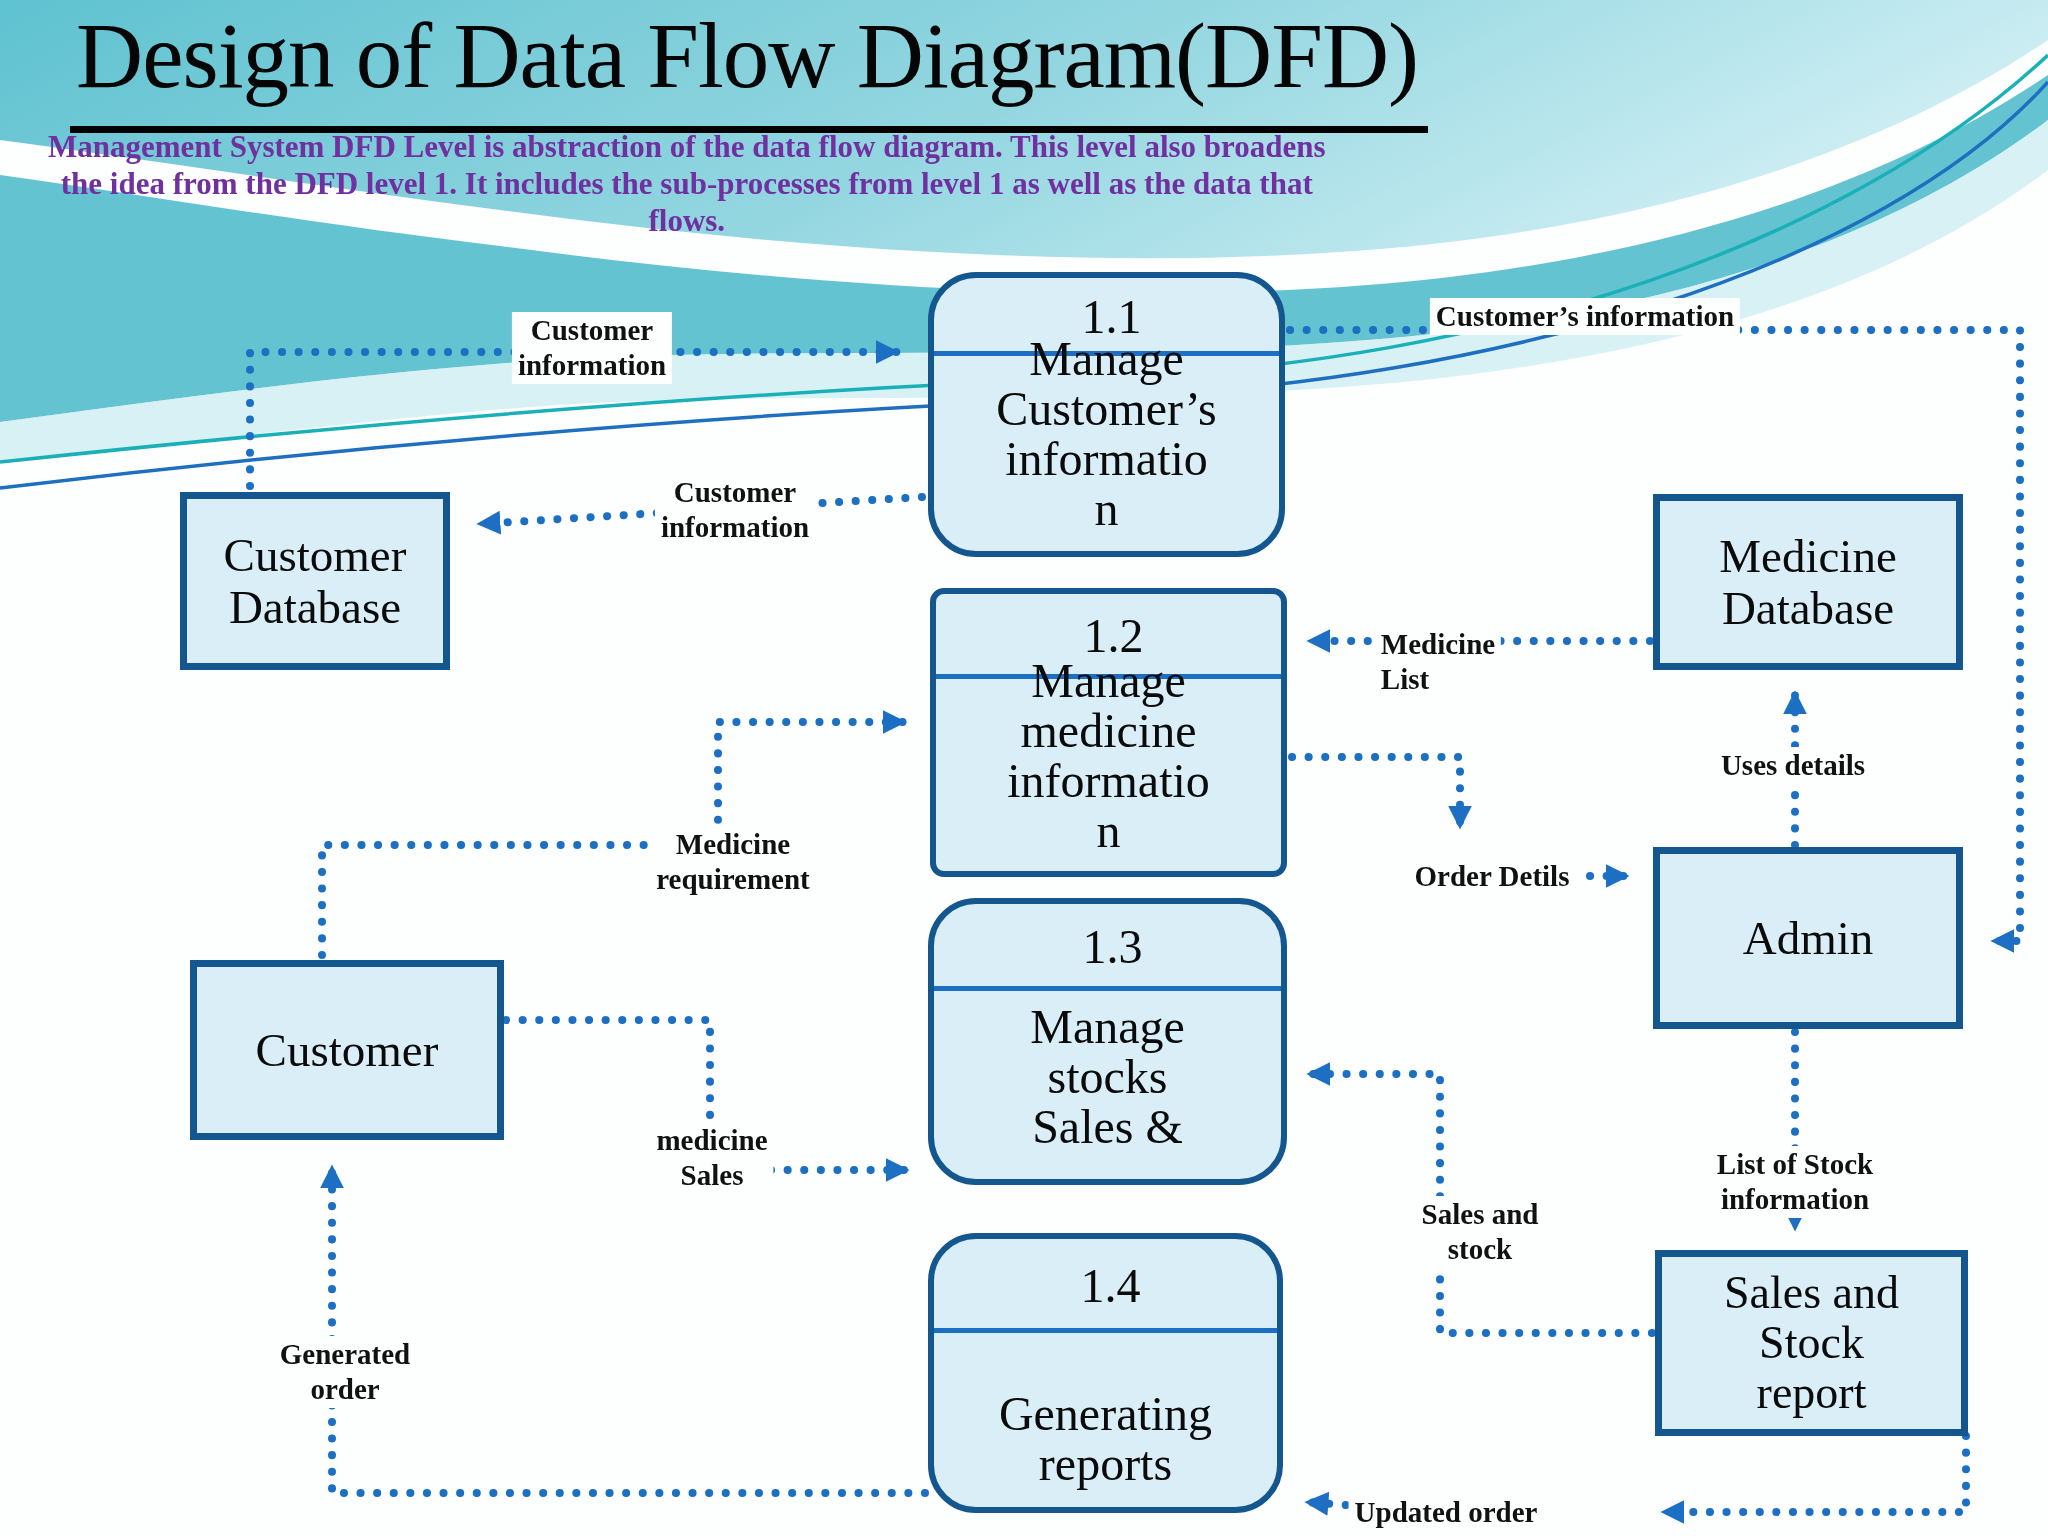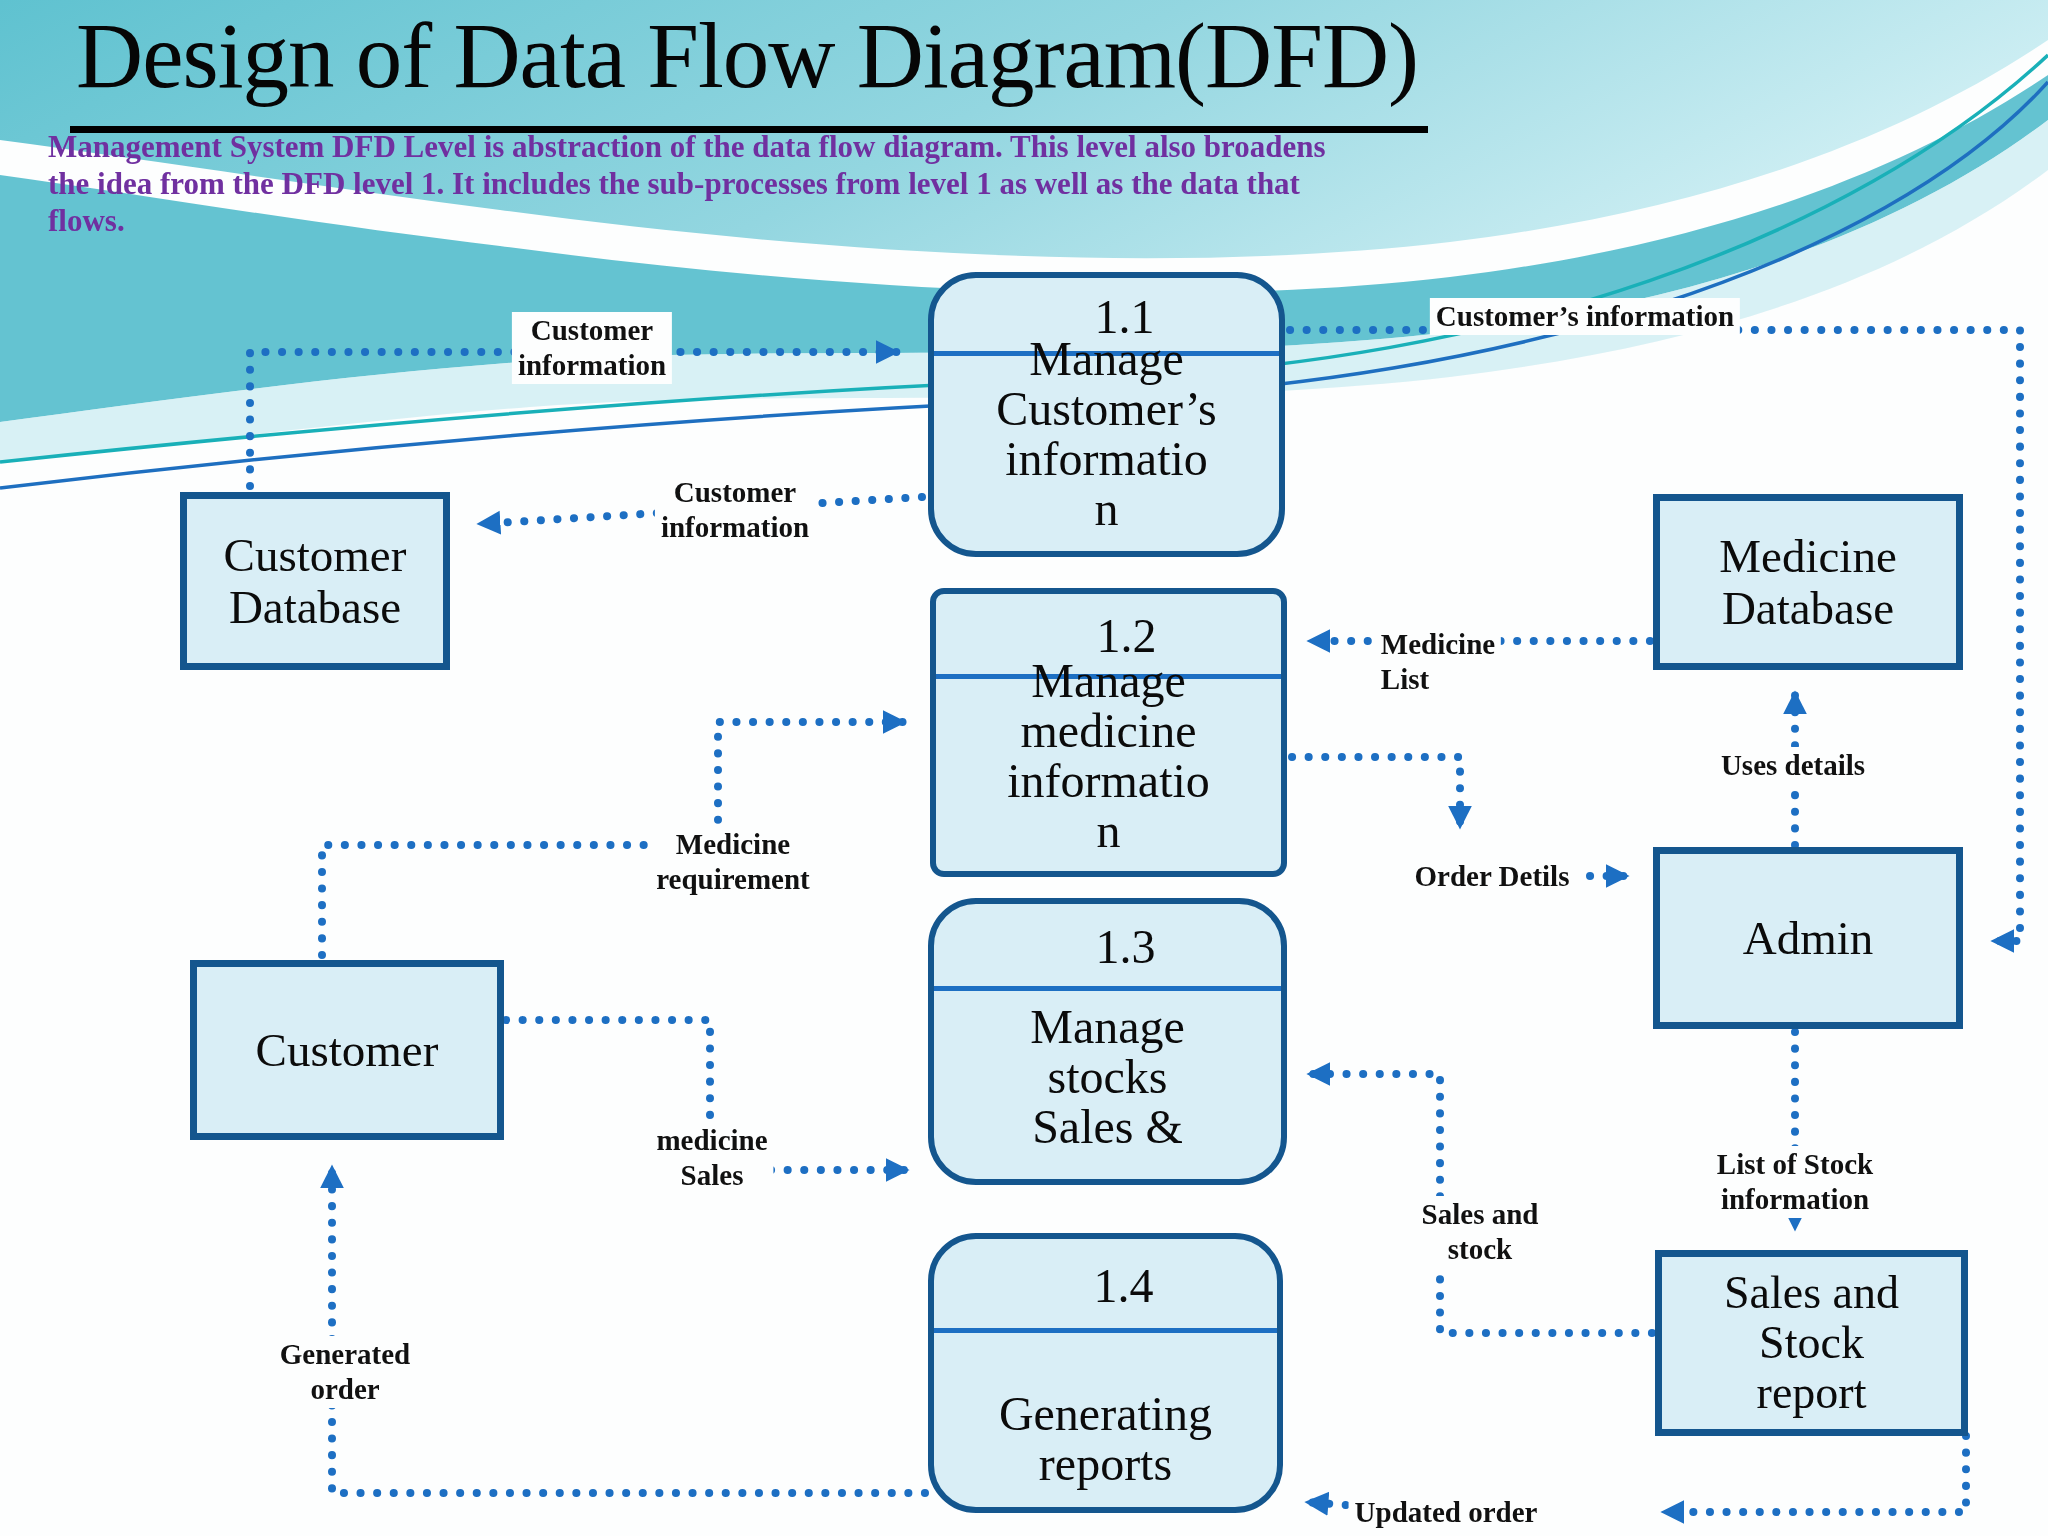--- a/index.html
+++ b/index.html
@@ -3,27 +3,27 @@
 <meta charset="utf-8">
 <style>
   html,body{margin:0;padding:0;background:#fff;}
   .stage{position:relative;width:2048px;height:1536px;background:#fdfefe;overflow:hidden;
          font-family:"Liberation Serif",serif;}
   .wave-svg{position:absolute;left:0;top:0;z-index:0;}
   .flow-svg{position:absolute;left:0;top:0;z-index:2;}
   .title{position:absolute;left:70px;top:4px;z-index:3;font-size:93px;line-height:104px;
          color:#060606;border-bottom:7px solid #000;padding:0 10px 18px 6px;letter-spacing:-1px;}
   .desc{position:absolute;left:48px;top:128px;z-index:3;color:#7030a0;font-weight:bold;
-        font-size:31px;line-height:37px;white-space:nowrap;}
+        font-size:31px;line-height:37px;white-space:nowrap;text-align:center;}
   .ent{position:absolute;z-index:3;background:#d9eef6;border:7px solid #14568e;
        display:flex;flex-direction:column;justify-content:center;align-items:center;
        font-size:47px;line-height:52px;color:#0b0b0b;text-align:center;box-sizing:border-box;}
   .proc{position:absolute;z-index:3;background:#d9eef6;border:6px solid #14568e;border-radius:48px;
         box-sizing:border-box;text-align:center;color:#0b0b0b;}
-  .num{position:absolute;left:18px;width:100%;top:0;display:flex;align-items:center;justify-content:center;
+  .num{position:absolute;left:5px;width:100%;top:0;display:flex;align-items:center;justify-content:center;
        font-size:48px;}
   .divider{position:absolute;left:0;width:100%;height:5px;background:#1d6fc3;}
   .pbody{position:absolute;left:0;width:100%;font-size:48px;line-height:50px;}
   .flb{position:absolute;z-index:4;transform:translateX(-50%);background:#fdfefe;
        font-weight:bold;font-size:29px;line-height:35px;color:#111;text-align:center;
        padding:1px 6px;white-space:nowrap;}
 </style>
 </head>
 <body>
 

